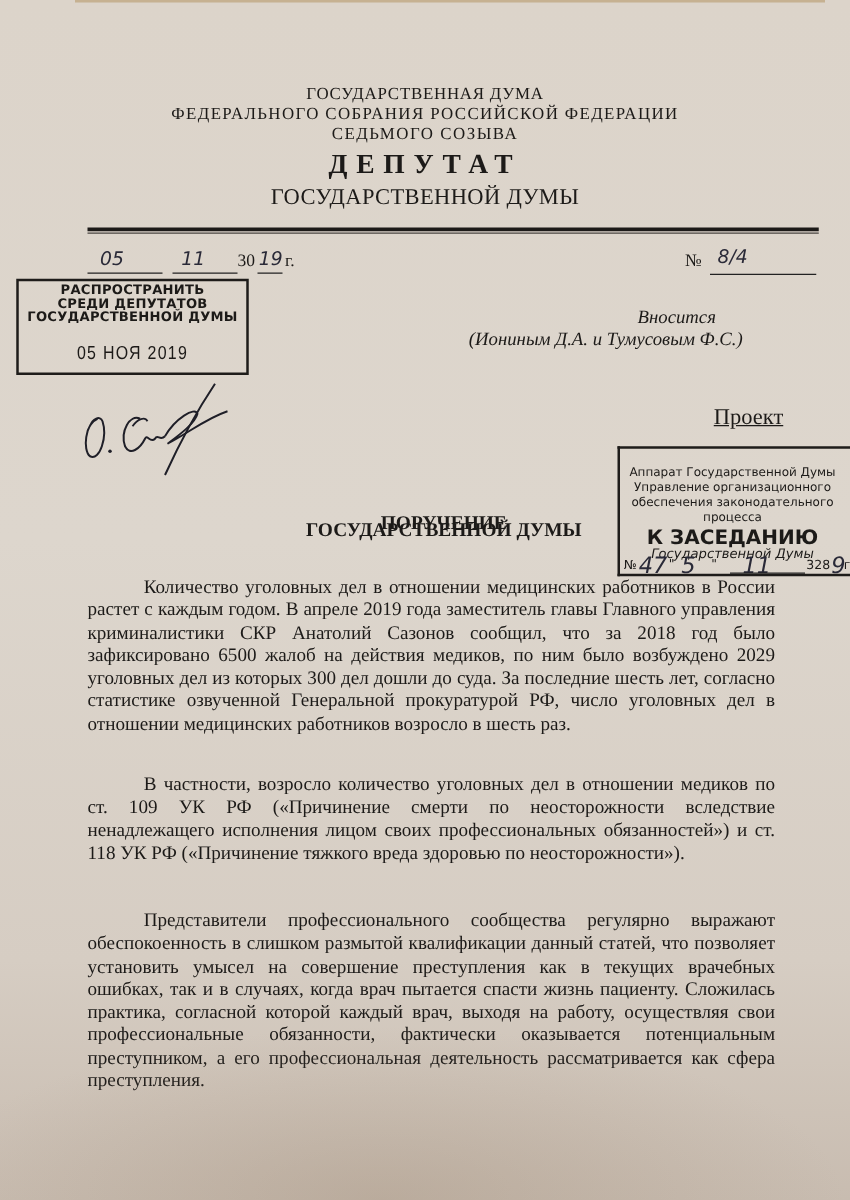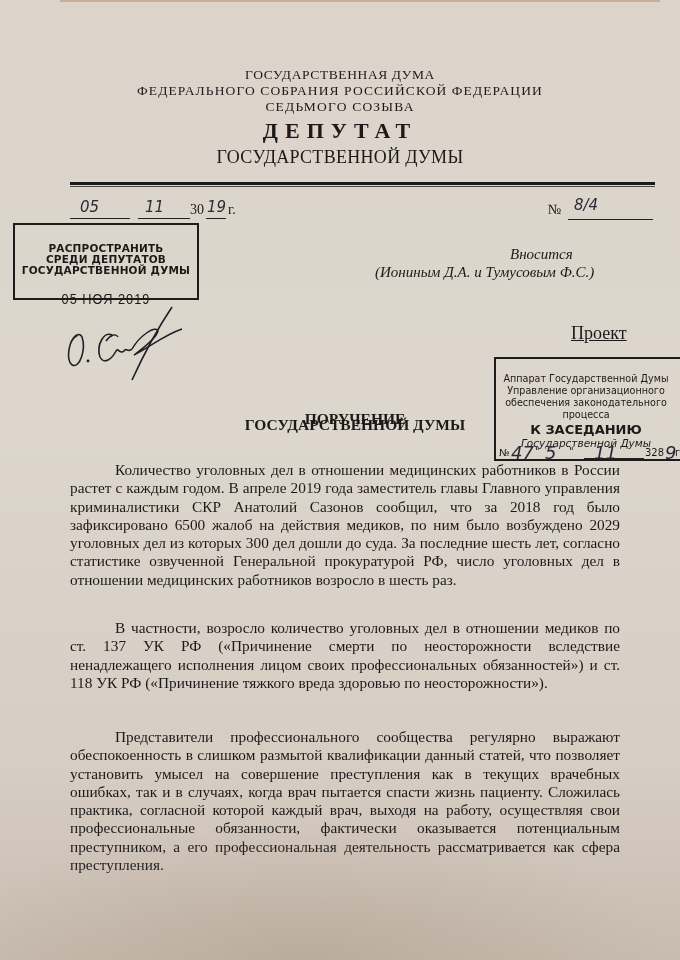--- a/index.html
+++ b/index.html
@@ -41,38 +41,38 @@
   .num { position:absolute; left:548px; top:202px; font-size:14px; }
   .num-line { position:absolute; left:568px; top:219px; width:85px; height:1px; background:#222; }
   .num-hand { position:absolute; left:574px; top:196px; }
 
   .stamp-left {
     position:absolute; left:13px; top:223px; width:186px; height:77px;
     border: 2px solid #1e1c1a; box-sizing: border-box; text-align:center;
     font-family: "DejaVu Sans", sans-serif;
   }
   .sl-line { font-size: 10.5px; font-weight: bold; line-height: 11px; letter-spacing: 0.2px; }
-  .sl-1 { margin-top: 18px; }
+  .sl-1 { margin-top: 2px; }
   .sl-date { font-family:"Liberation Sans", sans-serif; font-size: 15px; margin-top: 14px; letter-spacing: 1.2px; transform: scaleX(0.85); }
 
   .vnositsya { position:absolute; left:510px; top:246px; font-style:italic; font-size:15px; }
   .vnositsya-by { position:absolute; left:375px; top:264px; font-style:italic; font-size:15px; }
 
   .signature { position:absolute; left:60px; top:305px; }
 
   .proekt { position:absolute; left:571px; top:323px; font-size:18px; text-decoration: underline; }
 
   .stamp-right {
     position:absolute; left:494px; top:357px; width:186px; height:104px;
     border: 2px solid #1e1c1a; border-right: none; box-sizing: border-box; text-align:center;
     font-family: "DejaVu Sans", sans-serif; padding-right: 4px;
   }
   .sr-line { font-size: 9.6px; line-height: 12px; }
   .sr-1 { margin-top: 14px; }
-  .sr-zased { font-weight:bold; font-size: 13px; line-height: 15px; margin-top: 1px; }
+  .sr-zased { font-weight:bold; font-size: 16px; line-height: 15px; margin-top: 1px; }
   .sr-gd { font-style: italic; font-size: 10.5px; line-height: 12px; }
   .sr-num-row { position:absolute; left:3px; top:85px; width:180px; height:16px; font-size: 10px; text-align:left; }
   .sr-num-row span { position:absolute; }
   .sr-hand { font-family:"DejaVu Sans", sans-serif; font-style: italic; font-size: 18px; color:#2a2a38; }
 
   .title-block { position:absolute; left:215px; width:280px; text-align:center; font-weight:bold; font-size:15.5px; }
   .tb1 { top: 410px; }
   .tb2 { top: 416px; }
 
   .body-text {
@@ -153,16 +153,16 @@
     <span style="left:146px;top:3px;">328</span>
     <span class="sr-hand" style="left:166px;top:-2px;">9</span>
     <span style="left:176px;top:3px;">г.</span>
   </div>
 </div>
 
 <div class="title-block tb1">ПОРУЧЕНИЕ</div>
 <div class="title-block tb2">ГОСУДАРСТВЕННОЙ ДУМЫ</div>
 
 <p class="body-text p1">Количество уголовных дел в отношении медицинских работников в России растет с каждым годом. В апреле 2019 года заместитель главы Главного управления криминалистики СКР Анатолий Сазонов сообщил, что за 2018 год было зафиксировано 6500 жалоб на действия медиков, по ним было возбуждено 2029 уголовных дел из которых 300 дел дошли до суда. За последние шесть лет, согласно статистике озвученной Генеральной прокуратурой РФ, число уголовных дел в отношении медицинских работников возросло в шесть раз.</p>
-<p class="body-text p2">В частности, возросло количество уголовных дел в отношении медиков по ст. 137 УК РФ («Причинение смерти по неосторожности вследствие ненадлежащего исполнения лицом своих профессиональных обязанностей») и ст. 118 УК РФ («Причинение тяжкого вреда здоровью по неосторожности»).</p>
+<p class="body-text p2">В частности, возросло количество уголовных дел в отношении медиков по ст. 109 УК РФ («Причинение смерти по неосторожности вследствие ненадлежащего исполнения лицом своих профессиональных обязанностей») и ст. 118 УК РФ («Причинение тяжкого вреда здоровью по неосторожности»).</p>
 <p class="body-text p3">Представители профессионального сообщества регулярно выражают обеспокоенность в слишком размытой квалификации данный статей, что позволяет установить умысел на совершение преступления как в текущих врачебных ошибках, так и в случаях, когда врач пытается спасти жизнь пациенту. Сложилась практика, согласной которой каждый врач, выходя на работу, осуществляя свои профессиональные обязанности, фактически оказывается потенциальным преступником, а его профессиональная деятельность рассматривается как сфера преступления.</p>
 
 <div class="shade"></div>
 
 </body></html>

